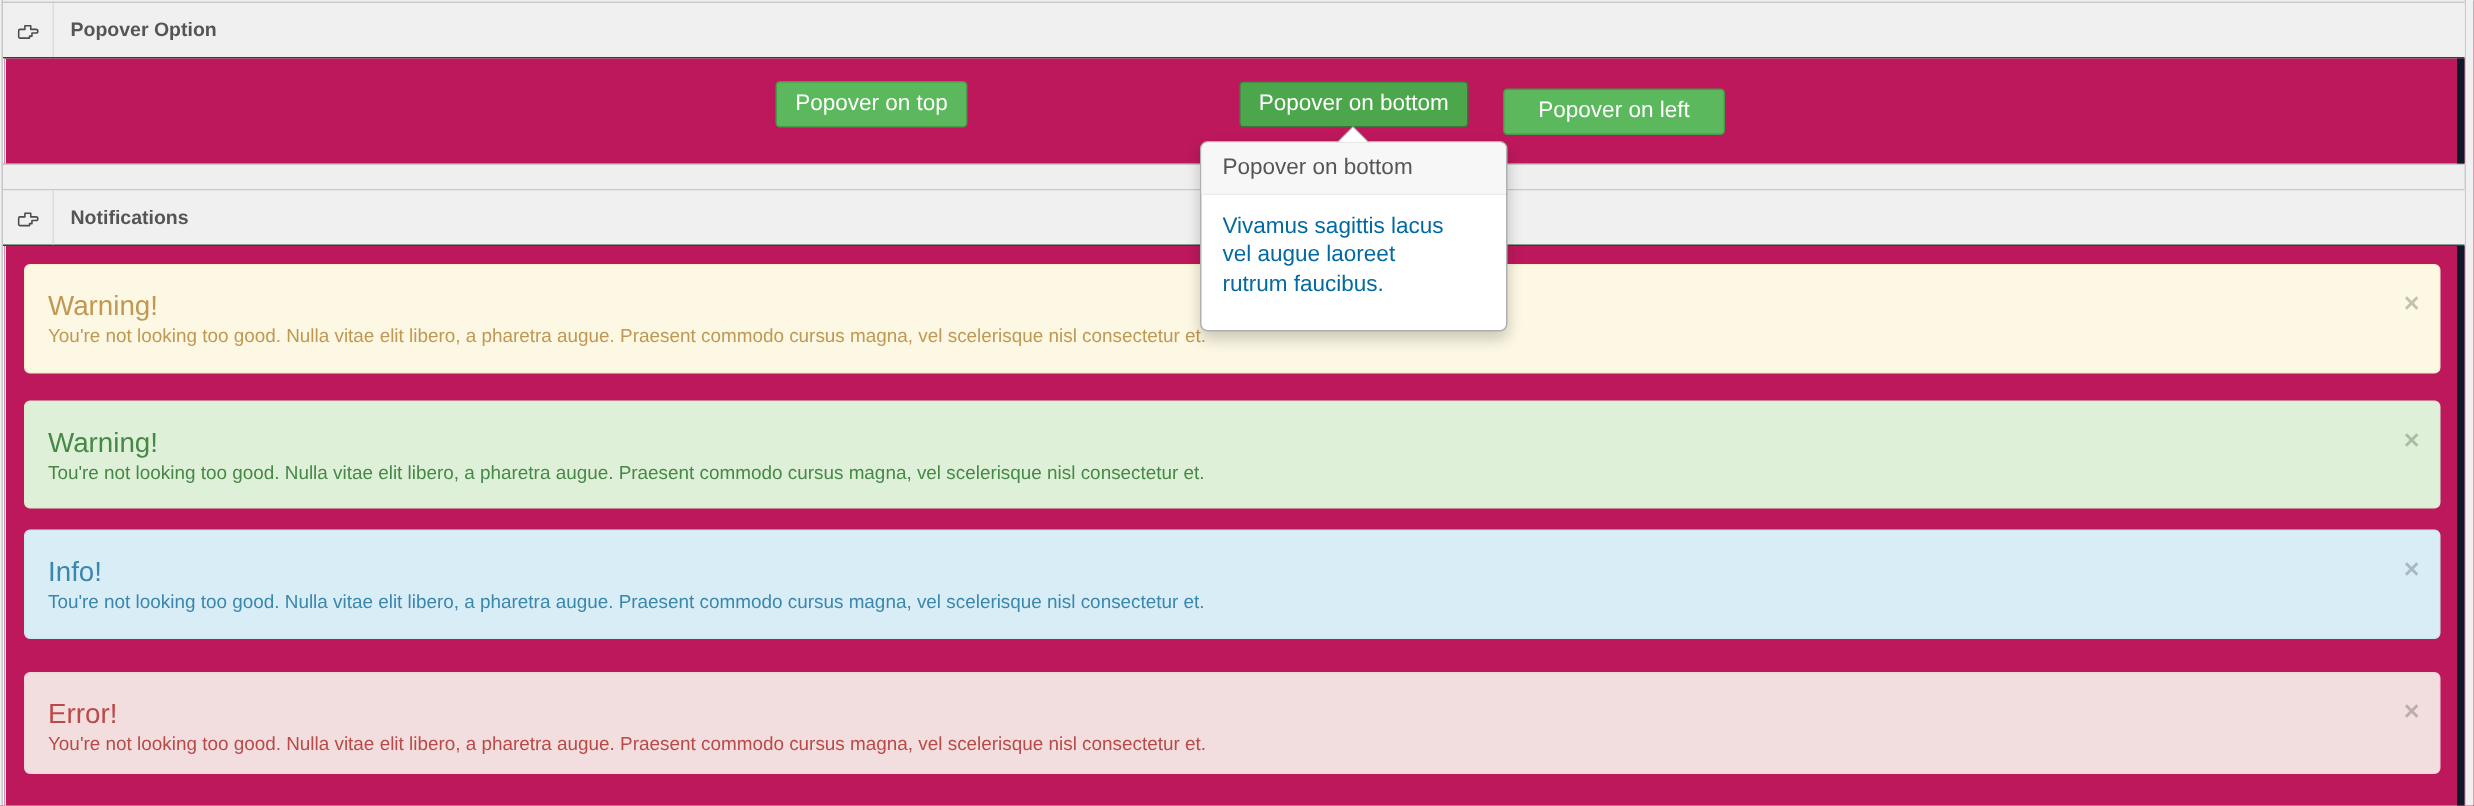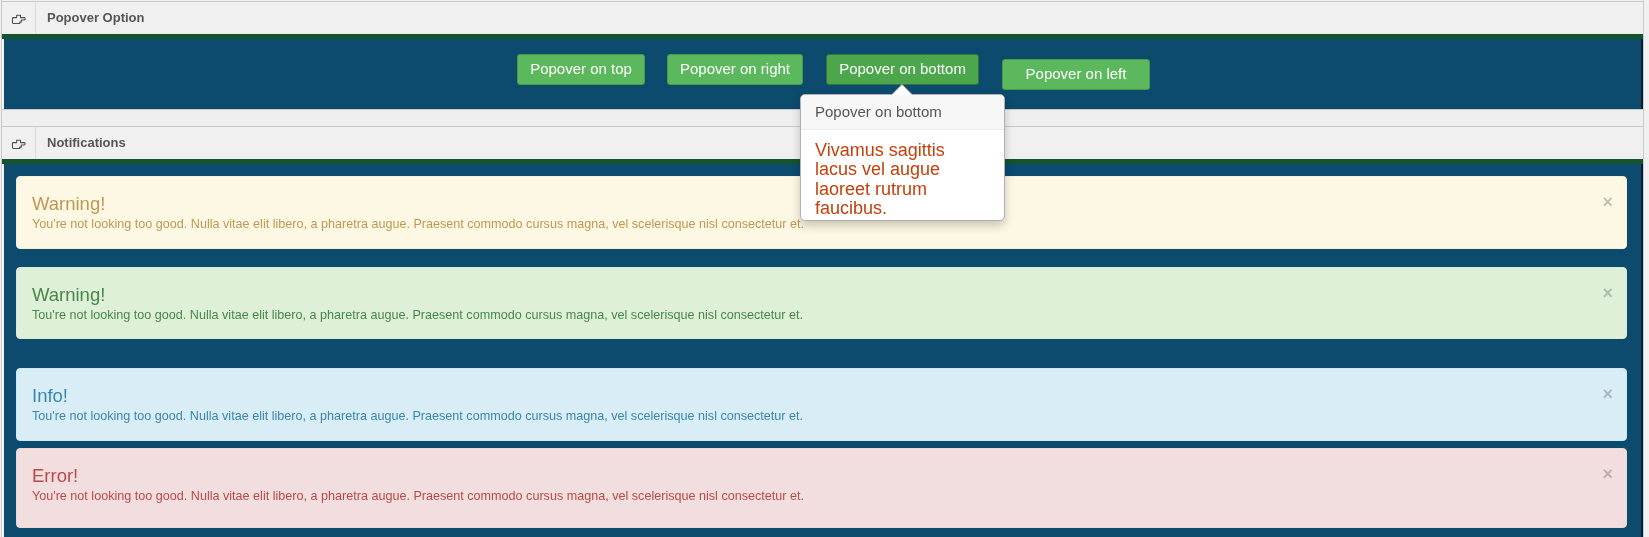--- a/index.html
+++ b/index.html
@@ -14,35 +14,35 @@
 
   
   .topstrip{position:absolute;left:0;top:0;width:1649px;height:1px;background:#efefef;}
   .topborder{position:absolute;left:0;top:1px;width:2px;height:1px;background:#c9c9c9;}
   .leftstrip{position:absolute;left:0;top:0;width:1px;height:537px;background:#f0f0f0;}
   .rightstrip{position:absolute;left:1644px;top:0;width:5px;height:537px;background:#f0f0f0;}
   .rightborder{position:absolute;left:1643px;top:0;width:1px;height:537px;background:#cbcbcb;}
   .leftborder{position:absolute;left:1px;top:0;width:1px;height:537px;background:#c8c8c8;}
 
   .panel{position:absolute;box-sizing:border-box;background:#efefef;border-top:1px solid #c9c9c9;border-bottom:1px solid #c9c9c9;}
-  .panel-head{position:relative;box-sizing:border-box;height:37px;background:#f0f0f0;border-bottom:5px solid #14532d;display:flex;align-items:stretch;}
-  .panel-body{position:relative;box-sizing:border-box;background:#0c4a6e;border-left:1px solid #fdfdfd;border-right:2px solid #0f172a;box-shadow:inset 1px 0 0 #efefef;}
+  .panel-head{position:relative;box-sizing:border-box;height:37px;background:#f0f0f0;border-bottom:1px solid #14532d;display:flex;align-items:stretch;}
+  .panel-body{position:relative;box-sizing:border-box;background:#be185d;border-left:1px solid #fdfdfd;border-right:5px solid #0f172a;box-shadow:inset 1px 0 0 #efefef;}
   .panel-icon{width:33px;display:flex;align-items:center;justify-content:center;border-right:1px solid #dcdcdc;color:#4d4d4d;}
   .panel-icon svg{display:block;position:relative;top:2px;}
   .panel-title{display:flex;align-items:center;padding-left:11px;padding-bottom:2px;font-size:13px;font-weight:bold;color:#555;}
 
   .btn{position:absolute;box-sizing:border-box;background:#5cb85c;color:#fff;border:1px solid #469b47;height:31px;
        font-size:15px;border-radius:3px;cursor:pointer;font-family:inherit;line-height:27px;padding:0 0 2px 0;text-align:center;}
   .btn.active{background:#4ca64c;border-color:#37753b;}
 
   .popover{position:absolute;box-sizing:border-box;background:#fff;border:1px solid #b0b0b0;border-radius:5px;
            box-shadow:0 5px 10px rgba(0,0,0,.2);}
   .pop-title{font-size:15px;font-weight:normal;padding:8px 14px;margin:0;background:#f7f7f7;border-bottom:1px solid #ebebeb;
              border-radius:4px 4px 0 0;color:#555;line-height:18px;}
-  .pop-body{padding:11px 14px 8px;font-size:18px;color:#c2410c;line-height:19.4px;width:150px;}
+  .pop-body{padding:11px 14px 8px;font-size:15px;color:#0369a1;line-height:19.4px;width:150px;}
   .pop-arrow-out{position:absolute;width:0;height:0;border-left:11px solid transparent;border-right:11px solid transparent;
                  border-bottom:11px solid #b4b4b4;}
   .pop-arrow{position:absolute;width:0;height:0;border-left:10px solid transparent;border-right:10px solid transparent;
              border-bottom:10px solid #fff;}
 
   .alert{position:absolute;box-sizing:border-box;border:1px solid;border-radius:4px;}
   .alert h4{margin:0;font-size:18.5px;font-weight:normal;line-height:21px;position:absolute;left:15px;top:16px;}
   .alert p{margin:0;font-size:12.6px;line-height:17px;position:absolute;left:15px;top:39px;white-space:nowrap;}
   .alert .close{position:absolute;right:13px;top:18px;font-size:18px;font-weight:bold;opacity:.22;cursor:pointer;
                 line-height:14px;color:#000;background:none;border:0;padding:0;font-family:inherit;}
@@ -62,21 +62,20 @@
     <div class="panel-head">
       <div class="panel-icon">
         <svg width="17" height="16" viewBox="0 0 17 16" stroke="currentColor" stroke-width="1.05" fill="none" stroke-linejoin="round" stroke-linecap="round">
             <path d="M6.6 5.6 V3.2 h3.9 V5.6 h3.5 a1.2 1.2 0 0 1 0 2.4 h-2.7 v2.1 h-1.6 v1.3 h-6.4 a0.85 0.85 0 0 1 -0.85 -0.85 V6.45 a0.85 0.85 0 0 1 0.85 -0.85 z"></path>
           </svg>
       </div>
       <div class="panel-title">Popover Option</div>
     </div>
     <div class="panel-body" style="height:70px;">
       <button class="btn" style="left:514px;top:15px;width:128px;">Popover on top</button>
-      <button class="btn" style="left:664px;top:15px;width:136px;">Popover on right</button>
       <button class="btn active" style="left:823px;top:15px;width:153px;">Popover on bottom</button>
       <button class="btn" style="left:999px;top:20px;width:148px;text-align:center;">Popover on left</button>
     </div>
   </div>
 
   <div class="panel" style="left:2px;top:126px;width:1641px;height:420px;">
     <div class="panel-head">
       <div class="panel-icon">
         <svg width="17" height="16" viewBox="0 0 17 16" stroke="currentColor" stroke-width="1.05" fill="none" stroke-linejoin="round" stroke-linecap="round">
             <path d="M6.6 5.6 V3.2 h3.9 V5.6 h3.5 a1.2 1.2 0 0 1 0 2.4 h-2.7 v2.1 h-1.6 v1.3 h-6.4 a0.85 0.85 0 0 1 -0.85 -0.85 V6.45 a0.85 0.85 0 0 1 0.85 -0.85 z"></path>
@@ -88,26 +87,26 @@
   <div class="alert" style="left:13px;top:12px;width:1611px;height:72.6px;background:#fcf8e3;border-color:#f6efd2;color:#c09853;">
     <h4>Warning!</h4>
     <p>You're not looking too good. Nulla vitae elit libero, a pharetra augue. Praesent commodo cursus magna, vel scelerisque nisl consectetur et.</p>
     <button class="close">×</button>
   </div>
   <div class="alert" style="left:13px;top:102.7px;width:1611px;height:72.6px;background:#dff0d8;border-color:#dbedd0;color:#468847;">
     <h4>Warning!</h4>
     <p>Tou're not looking too good. Nulla vitae elit libero, a pharetra augue. Praesent commodo cursus magna, vel scelerisque nisl consectetur et.</p>
     <button class="close">×</button>
   </div>
-  <div class="alert" style="left:13px;top:204px;width:1611px;height:72.6px;background:#d9edf7;border-color:#cceaf3;color:#3a87ad;">
+  <div class="alert" style="left:13px;top:189px;width:1611px;height:72.6px;background:#d9edf7;border-color:#cceaf3;color:#3a87ad;">
     <h4>Info!</h4>
     <p>Tou're not looking too good. Nulla vitae elit libero, a pharetra augue. Praesent commodo cursus magna, vel scelerisque nisl consectetur et.</p>
     <button class="close">×</button>
   </div>
-  <div class="alert" style="left:13px;top:284px;width:1611px;height:80px;background:#f2dede;border-color:#eed7da;color:#b94a48;">
+  <div class="alert" style="left:13px;top:284px;width:1611px;height:68px;background:#f2dede;border-color:#eed7da;color:#b94a48;">
     <h4>Error!</h4>
     <p>You're not looking too good. Nulla vitae elit libero, a pharetra augue. Praesent commodo cursus magna, vel scelerisque nisl consectetur et.</p>
     <button class="close">×</button>
   </div>
 
     </div>
   </div>
 
   <div class="popover" style="left:800px;top:94px;width:205px;height:127px;">
     <div class="pop-arrow-out" style="left:90px;top:-11px;"></div>

